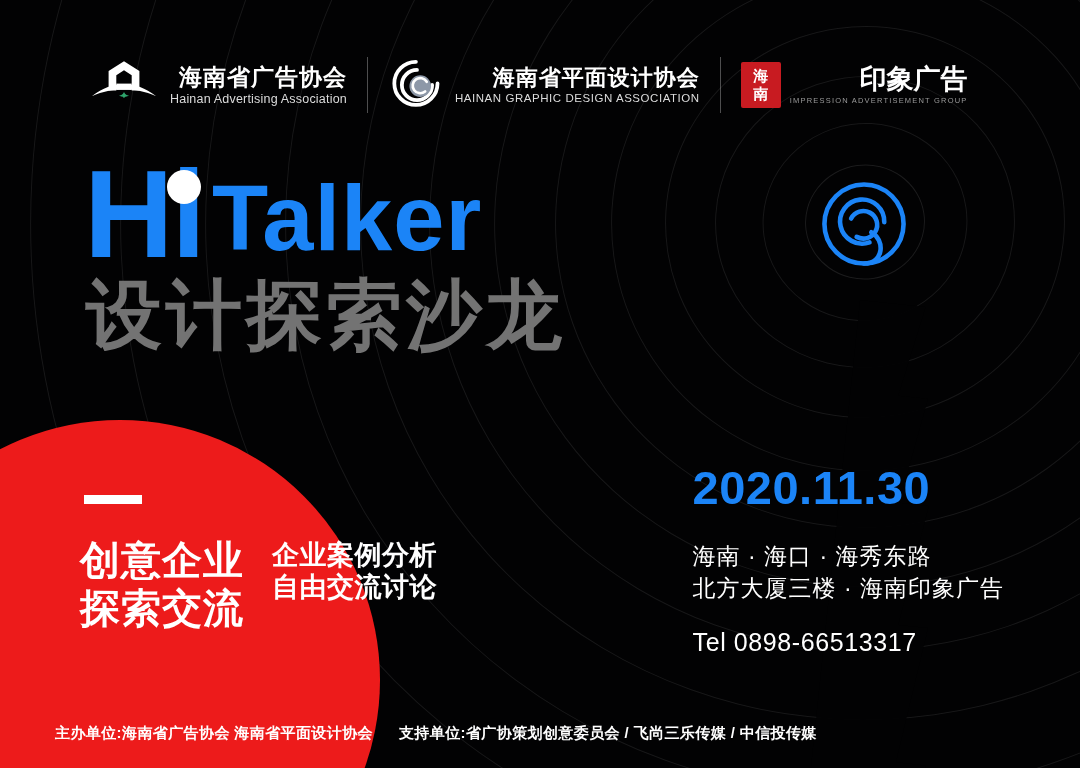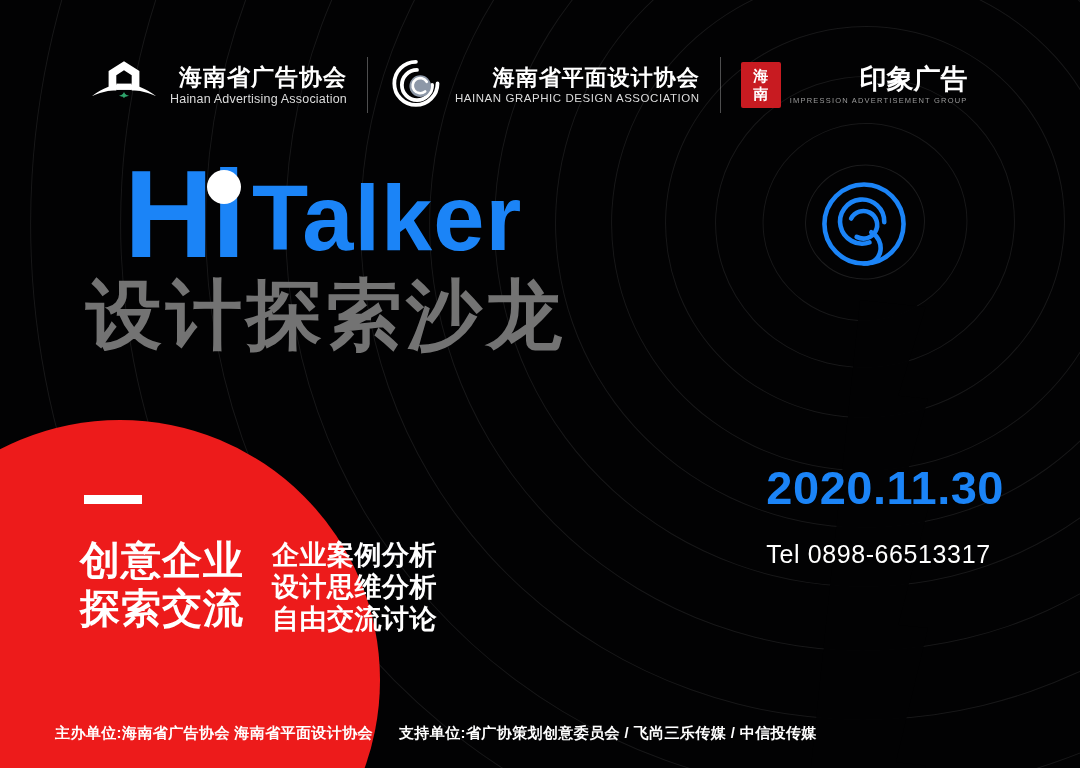--- a/index.html
+++ b/index.html
@@ -103,21 +103,21 @@
   }
   .imp-text{display:flex;flex-direction:column;}
   .logo-imp .cn-name{font-size:27px;line-height:31px;letter-spacing:0px;}
   .logo-imp .en-name{font-size:7.5px;line-height:11px;letter-spacing:1.2px;color:#9a9a9a;}
 
   
   .headline{position:absolute;left:84px;top:158px;}
   .hiline{display:flex;align-items:flex-end;color:#1B84F7;}
   .hi{
     font-size:124px;line-height:112px;font-weight:bold;
-    letter-spacing:-2px;position:relative;margin-left:40px;
+    letter-spacing:-2px;position:relative;
   }
   .hi .dot{
     position:absolute;width:34px;height:34px;border-radius:50%;
     background:#ffffff;right:3px;top:12px;
   }
   .talker{
     font-size:92px;line-height:104px;font-weight:bold;letter-spacing:1px;
     margin-left:8px;
   }
   .subhead{
@@ -251,27 +251,30 @@
 
   <div class="dash"></div>
 
   <div class="leftblock">
     <div>
       <div class="bigcn">创意企业</div>
       <div class="bigcn">探索交流</div>
     </div>
     <div class="bullets">
       <div>企业案例分析</div>
-      <div>设计思维分析</div>
       <div>自由交流讨论</div>
     </div>
   </div>
 
   <div class="info">
     <div class="date">2020.11.30</div>
+    <div class="venue">
+      <div>海南 · 海口 · 海秀东路</div>
+      <div>北方大厦三楼 · 海南印象广告</div>
+    </div>
     <div class="tel">Tel 0898-66513317</div>
   </div>
 
   <div class="footer">
     <div class="footer-inner">
       <span>主办单位:海南省广告协会  海南省平面设计协会</span>
       <span class="f-gap"></span>
       <span>支持单位:省广协策划创意委员会 / 飞尚三乐传媒 / 中信投传媒</span>
     </div>
   </div>

